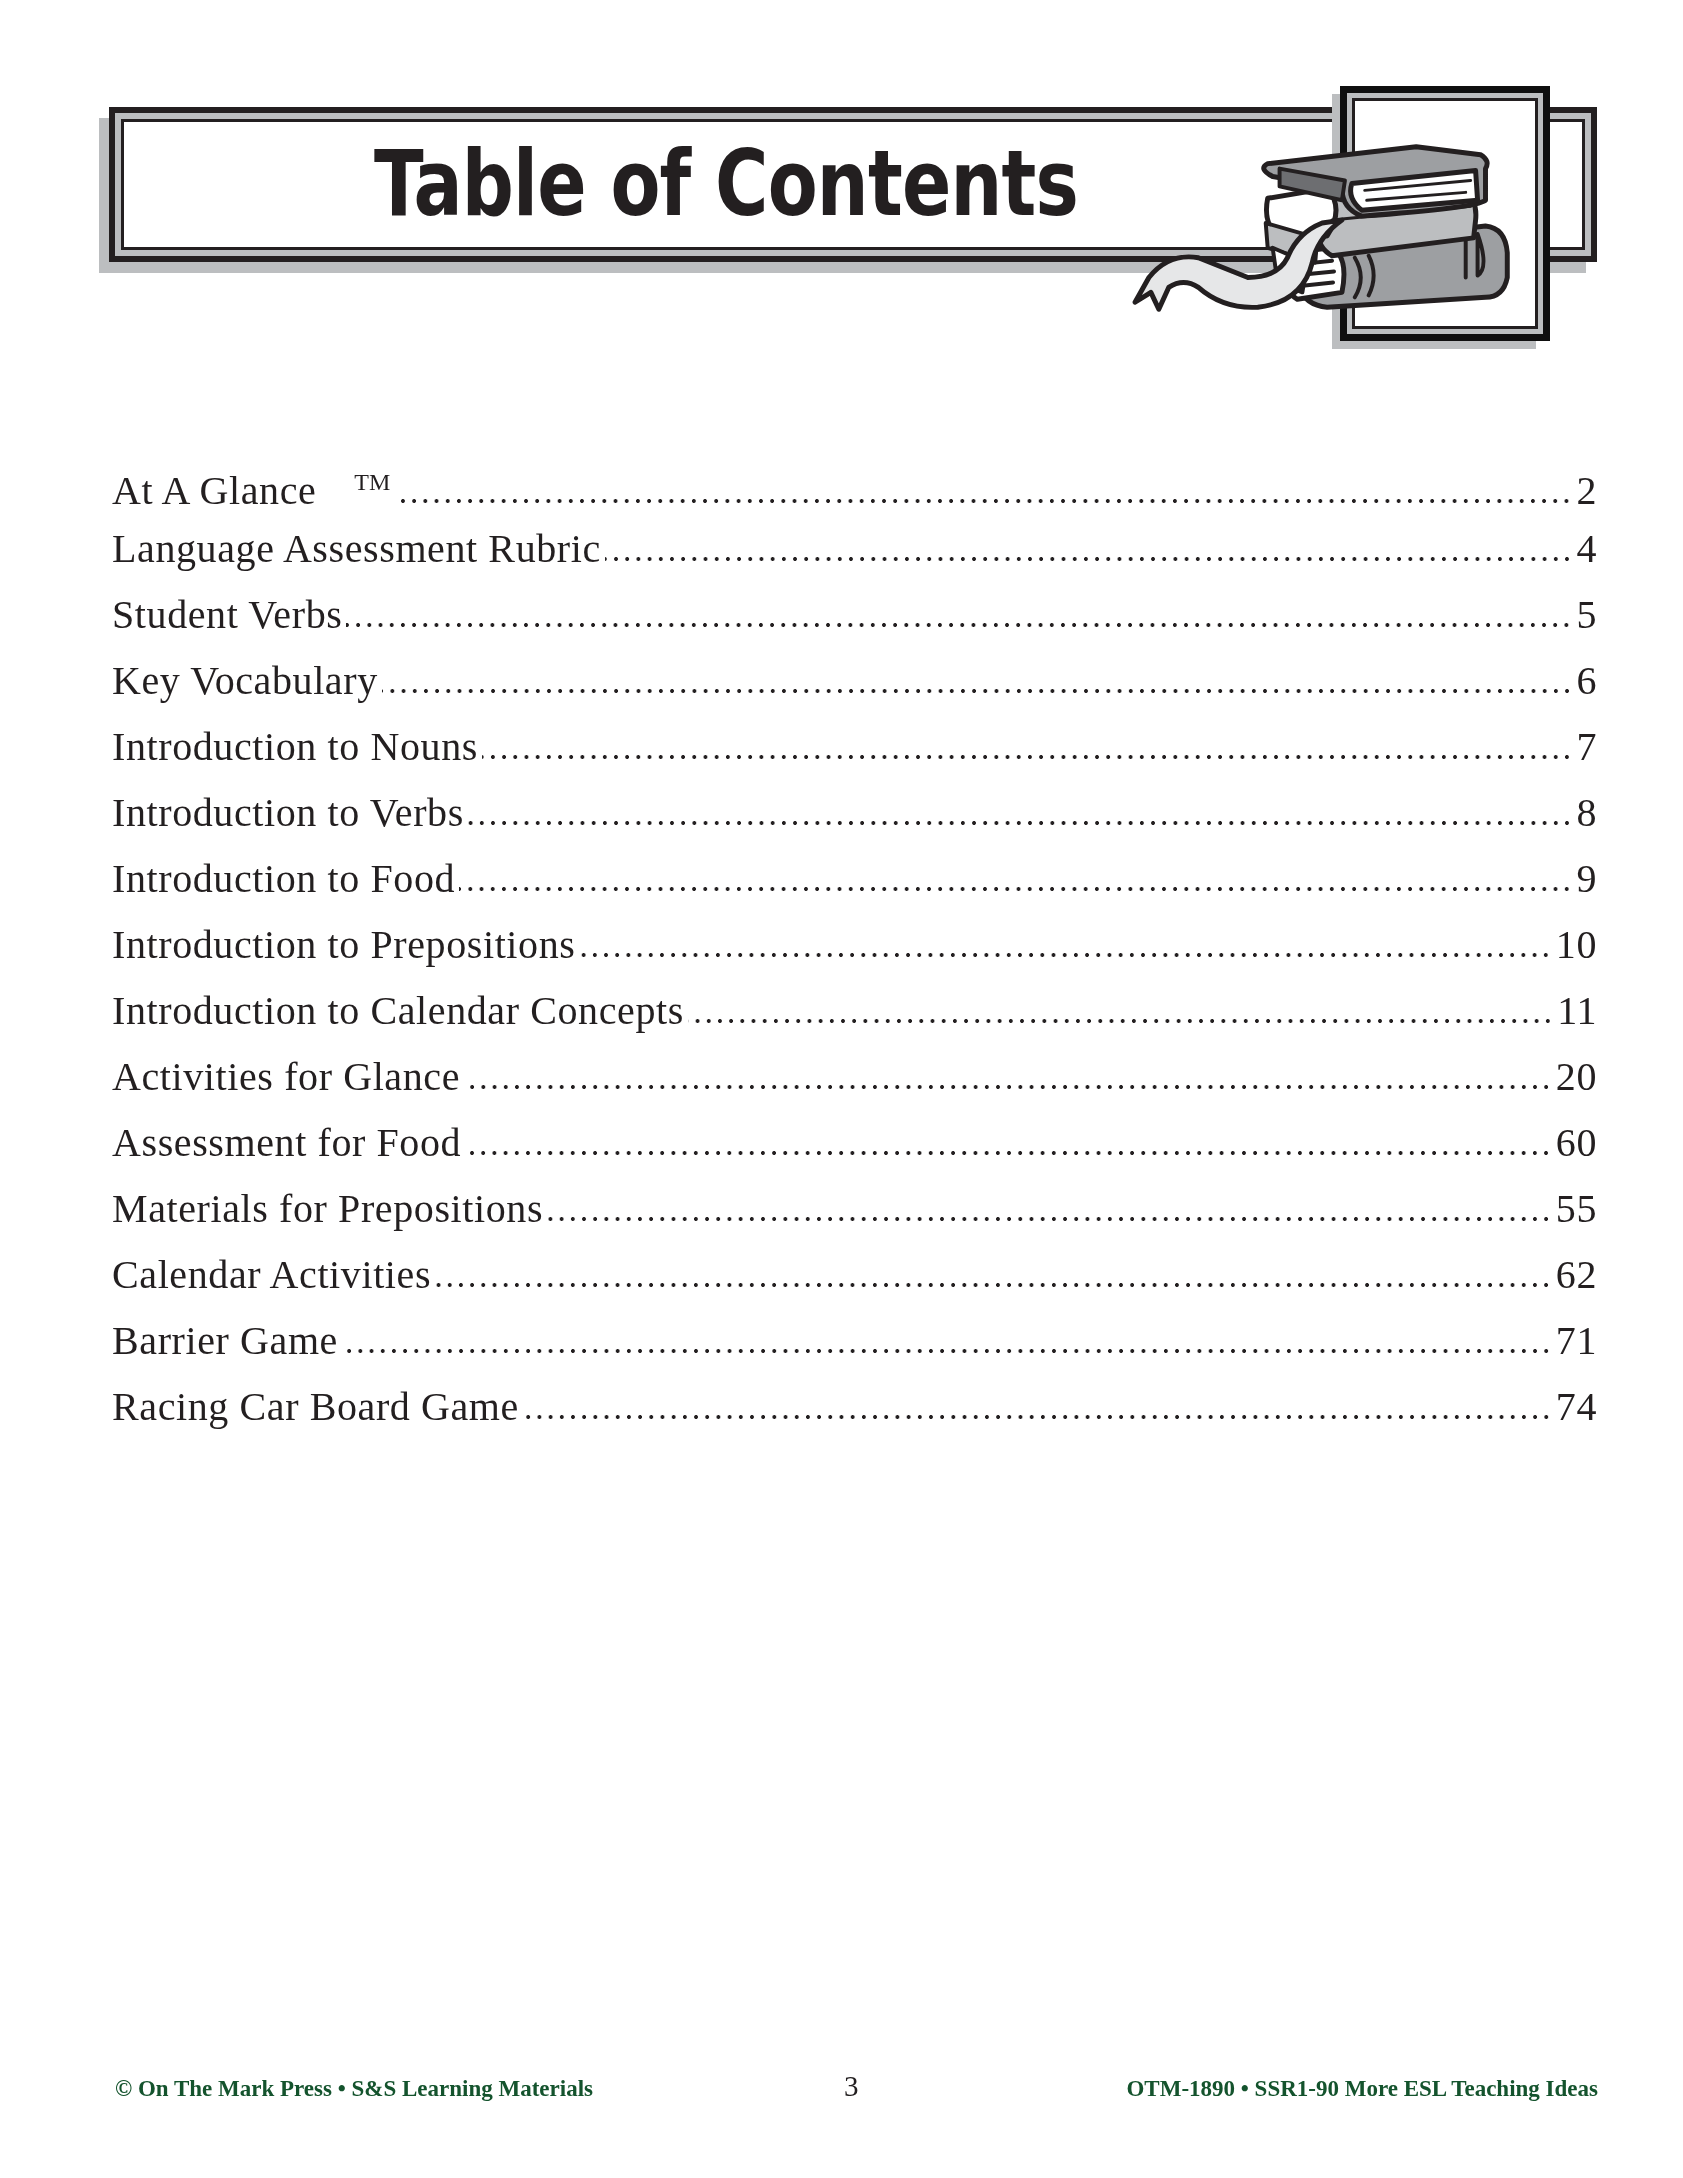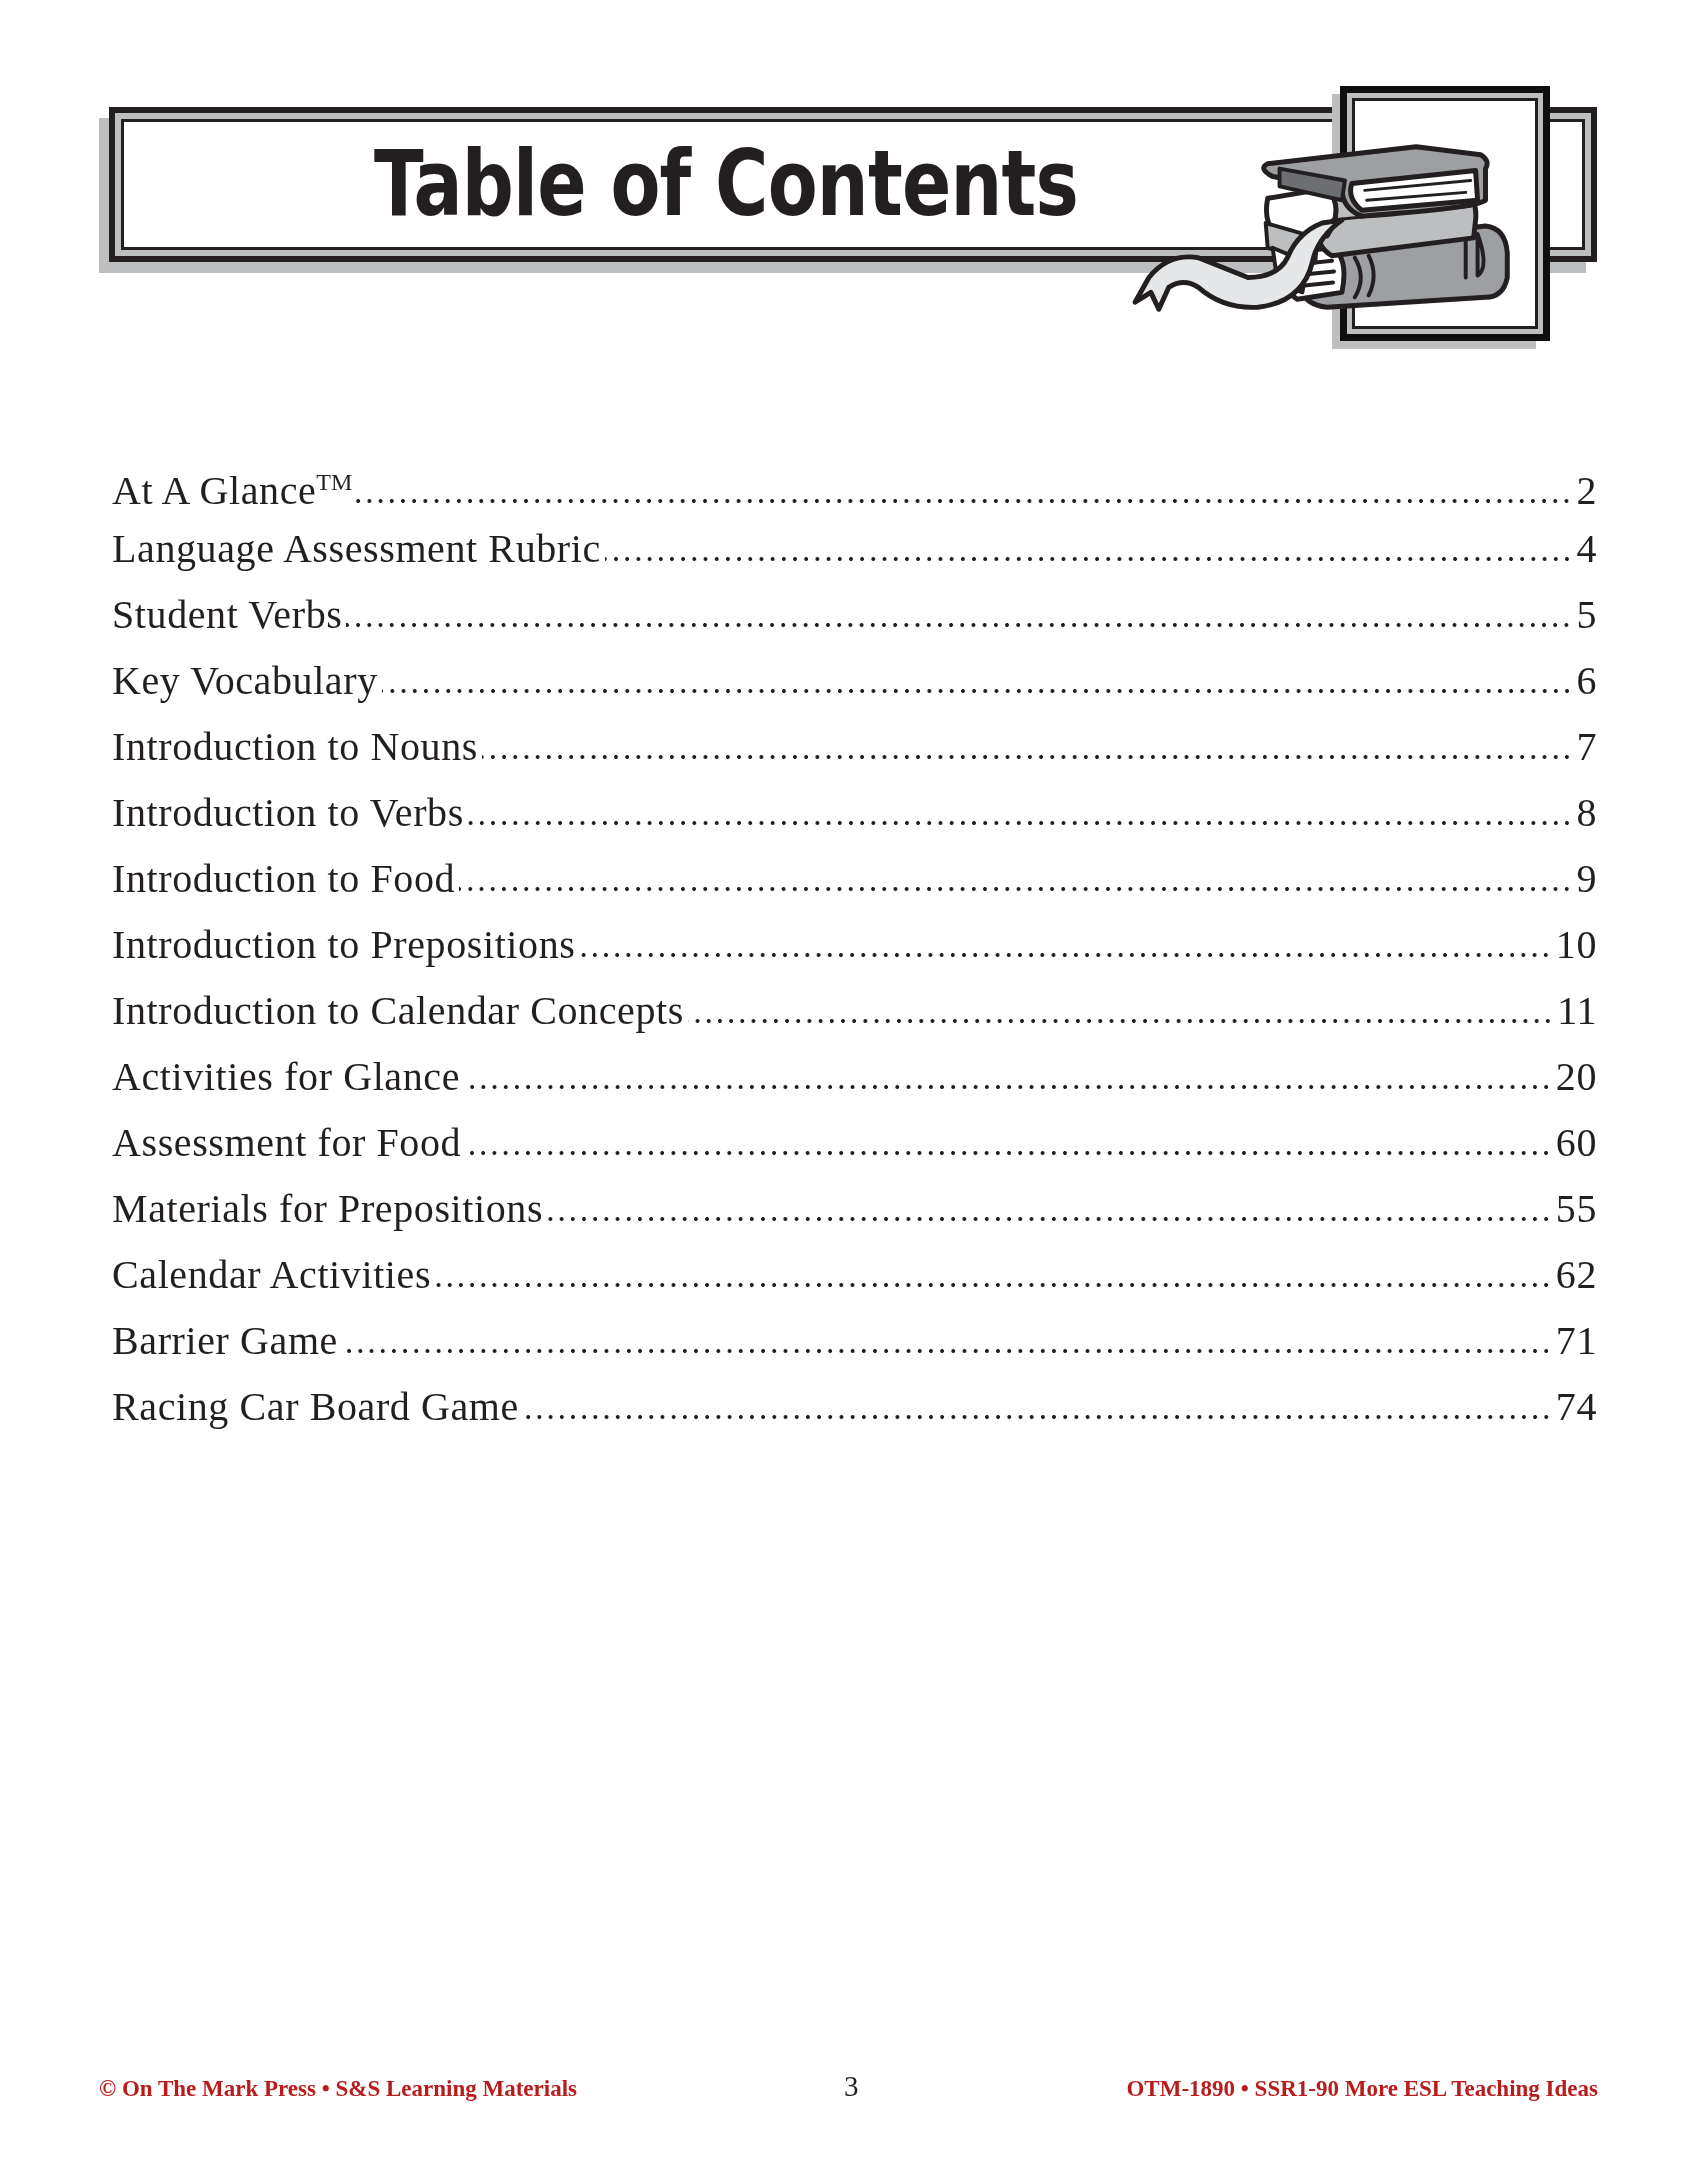--- a/index.html
+++ b/index.html
@@ -40,33 +40,33 @@
     .books-art { position: absolute; left: 1129px; top: 129px; width: 416px; height: 198px; }
 
     
     .toc { position: absolute; left: 112px; top: 455px; width: 1485px; }
     .toc-row {
       display: flex; align-items: baseline; height: 66px;
       font-family: "Liberation Serif", serif; font-size: 40px; line-height: 55px;
       color: #231f20; letter-spacing: 0.6px;
     }
     .toc-title { white-space: nowrap; }
-    .toc-title sup { font-size: 24px; vertical-align: 14px; letter-spacing: 0; }
+    .toc-title sup { font-size: 24px; vertical-align: 14px; letter-spacing: 0; margin-left: 38px; }
     .toc-leader {
       flex: 1 1 auto; margin: 0 4px; height: 4px; align-self: baseline;
       background-image: radial-gradient(circle, #231f20 1.7px, transparent 2.2px);
       background-size: 11.2px 4px; background-repeat: repeat-x; background-position: right center;
       position: relative; top: -1px;
     }
     .toc-page { white-space: nowrap; text-align: right; }
 
     
     .footer-left, .footer-right {
       position: absolute; top: 2075px; font-family: "Liberation Serif", serif;
-      font-weight: bold; font-size: 23px; line-height: 28px; white-space: nowrap; color: #b91c1c;
+      font-weight: bold; font-size: 23px; line-height: 28px; white-space: nowrap; color: #14532d; margin-left: 16px;
     }
     .footer-left { left: 99px; }
     .footer-right { right: 85px; }
     .footer-page {
       position: absolute; left: 844px; top: 2070px; font-family: "Liberation Serif", serif;
       font-size: 29px; line-height: 32px; color: #231f20;
     }
   </style>
 </head>
 <body>

